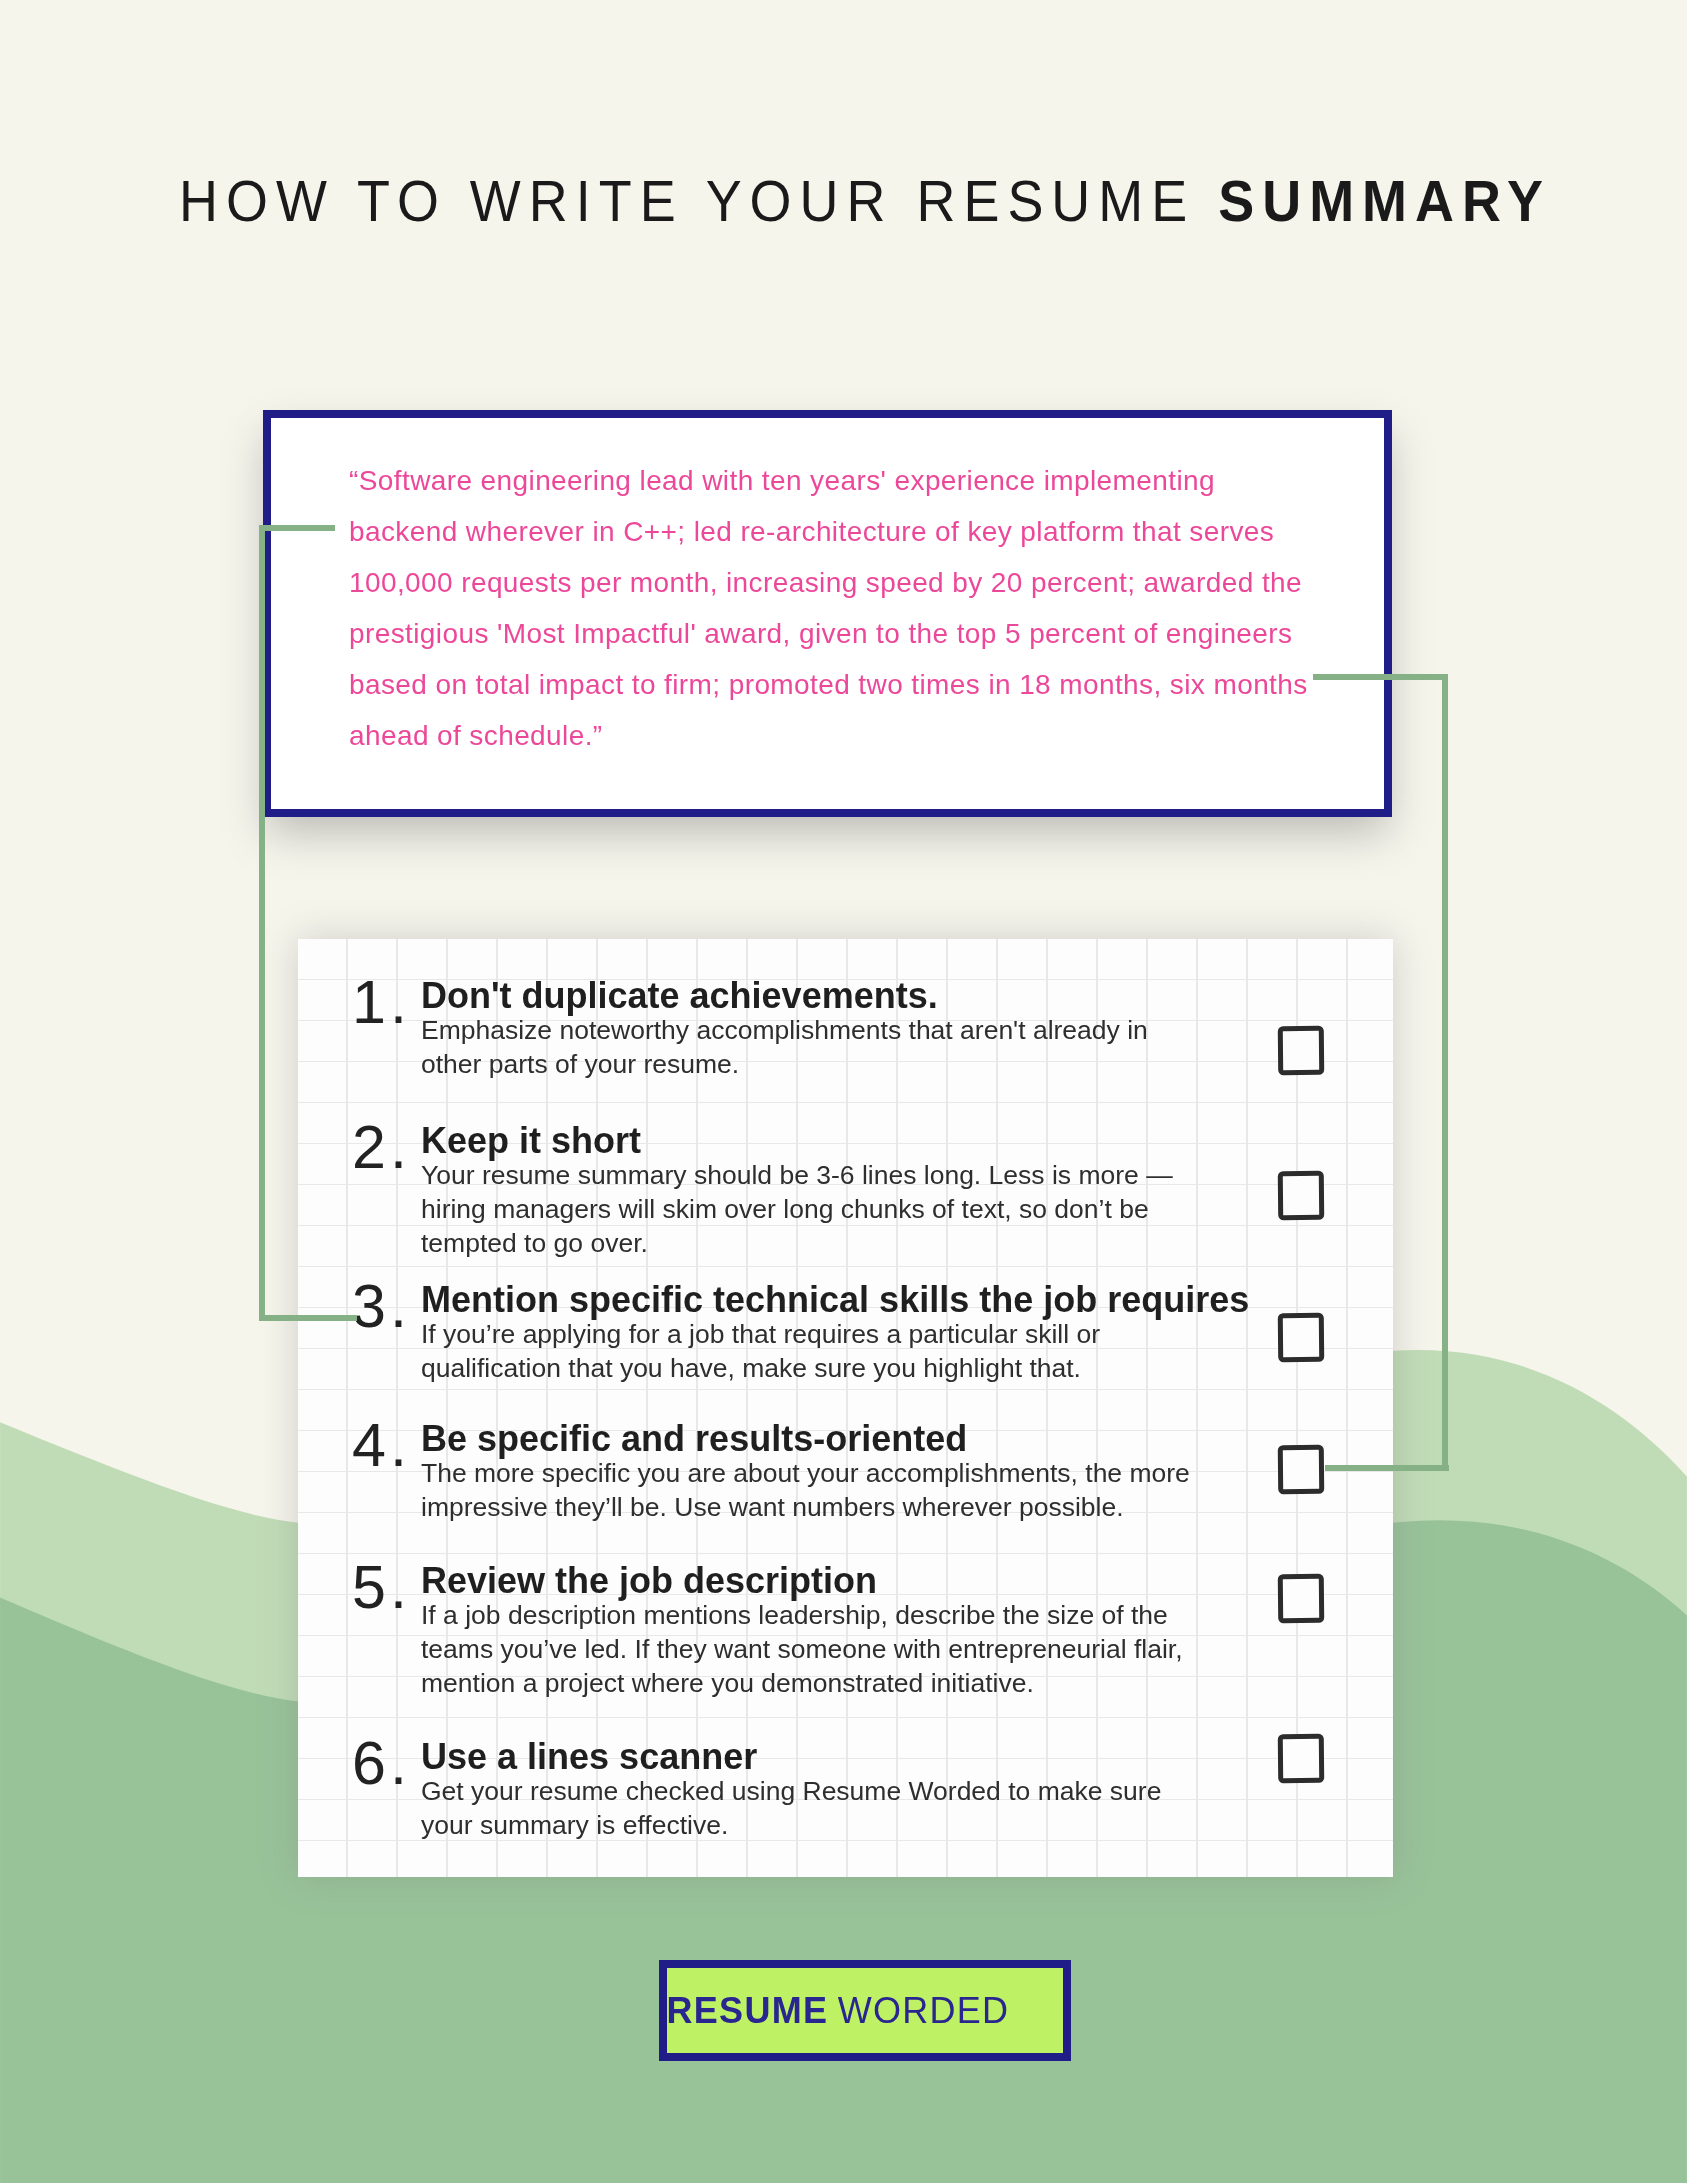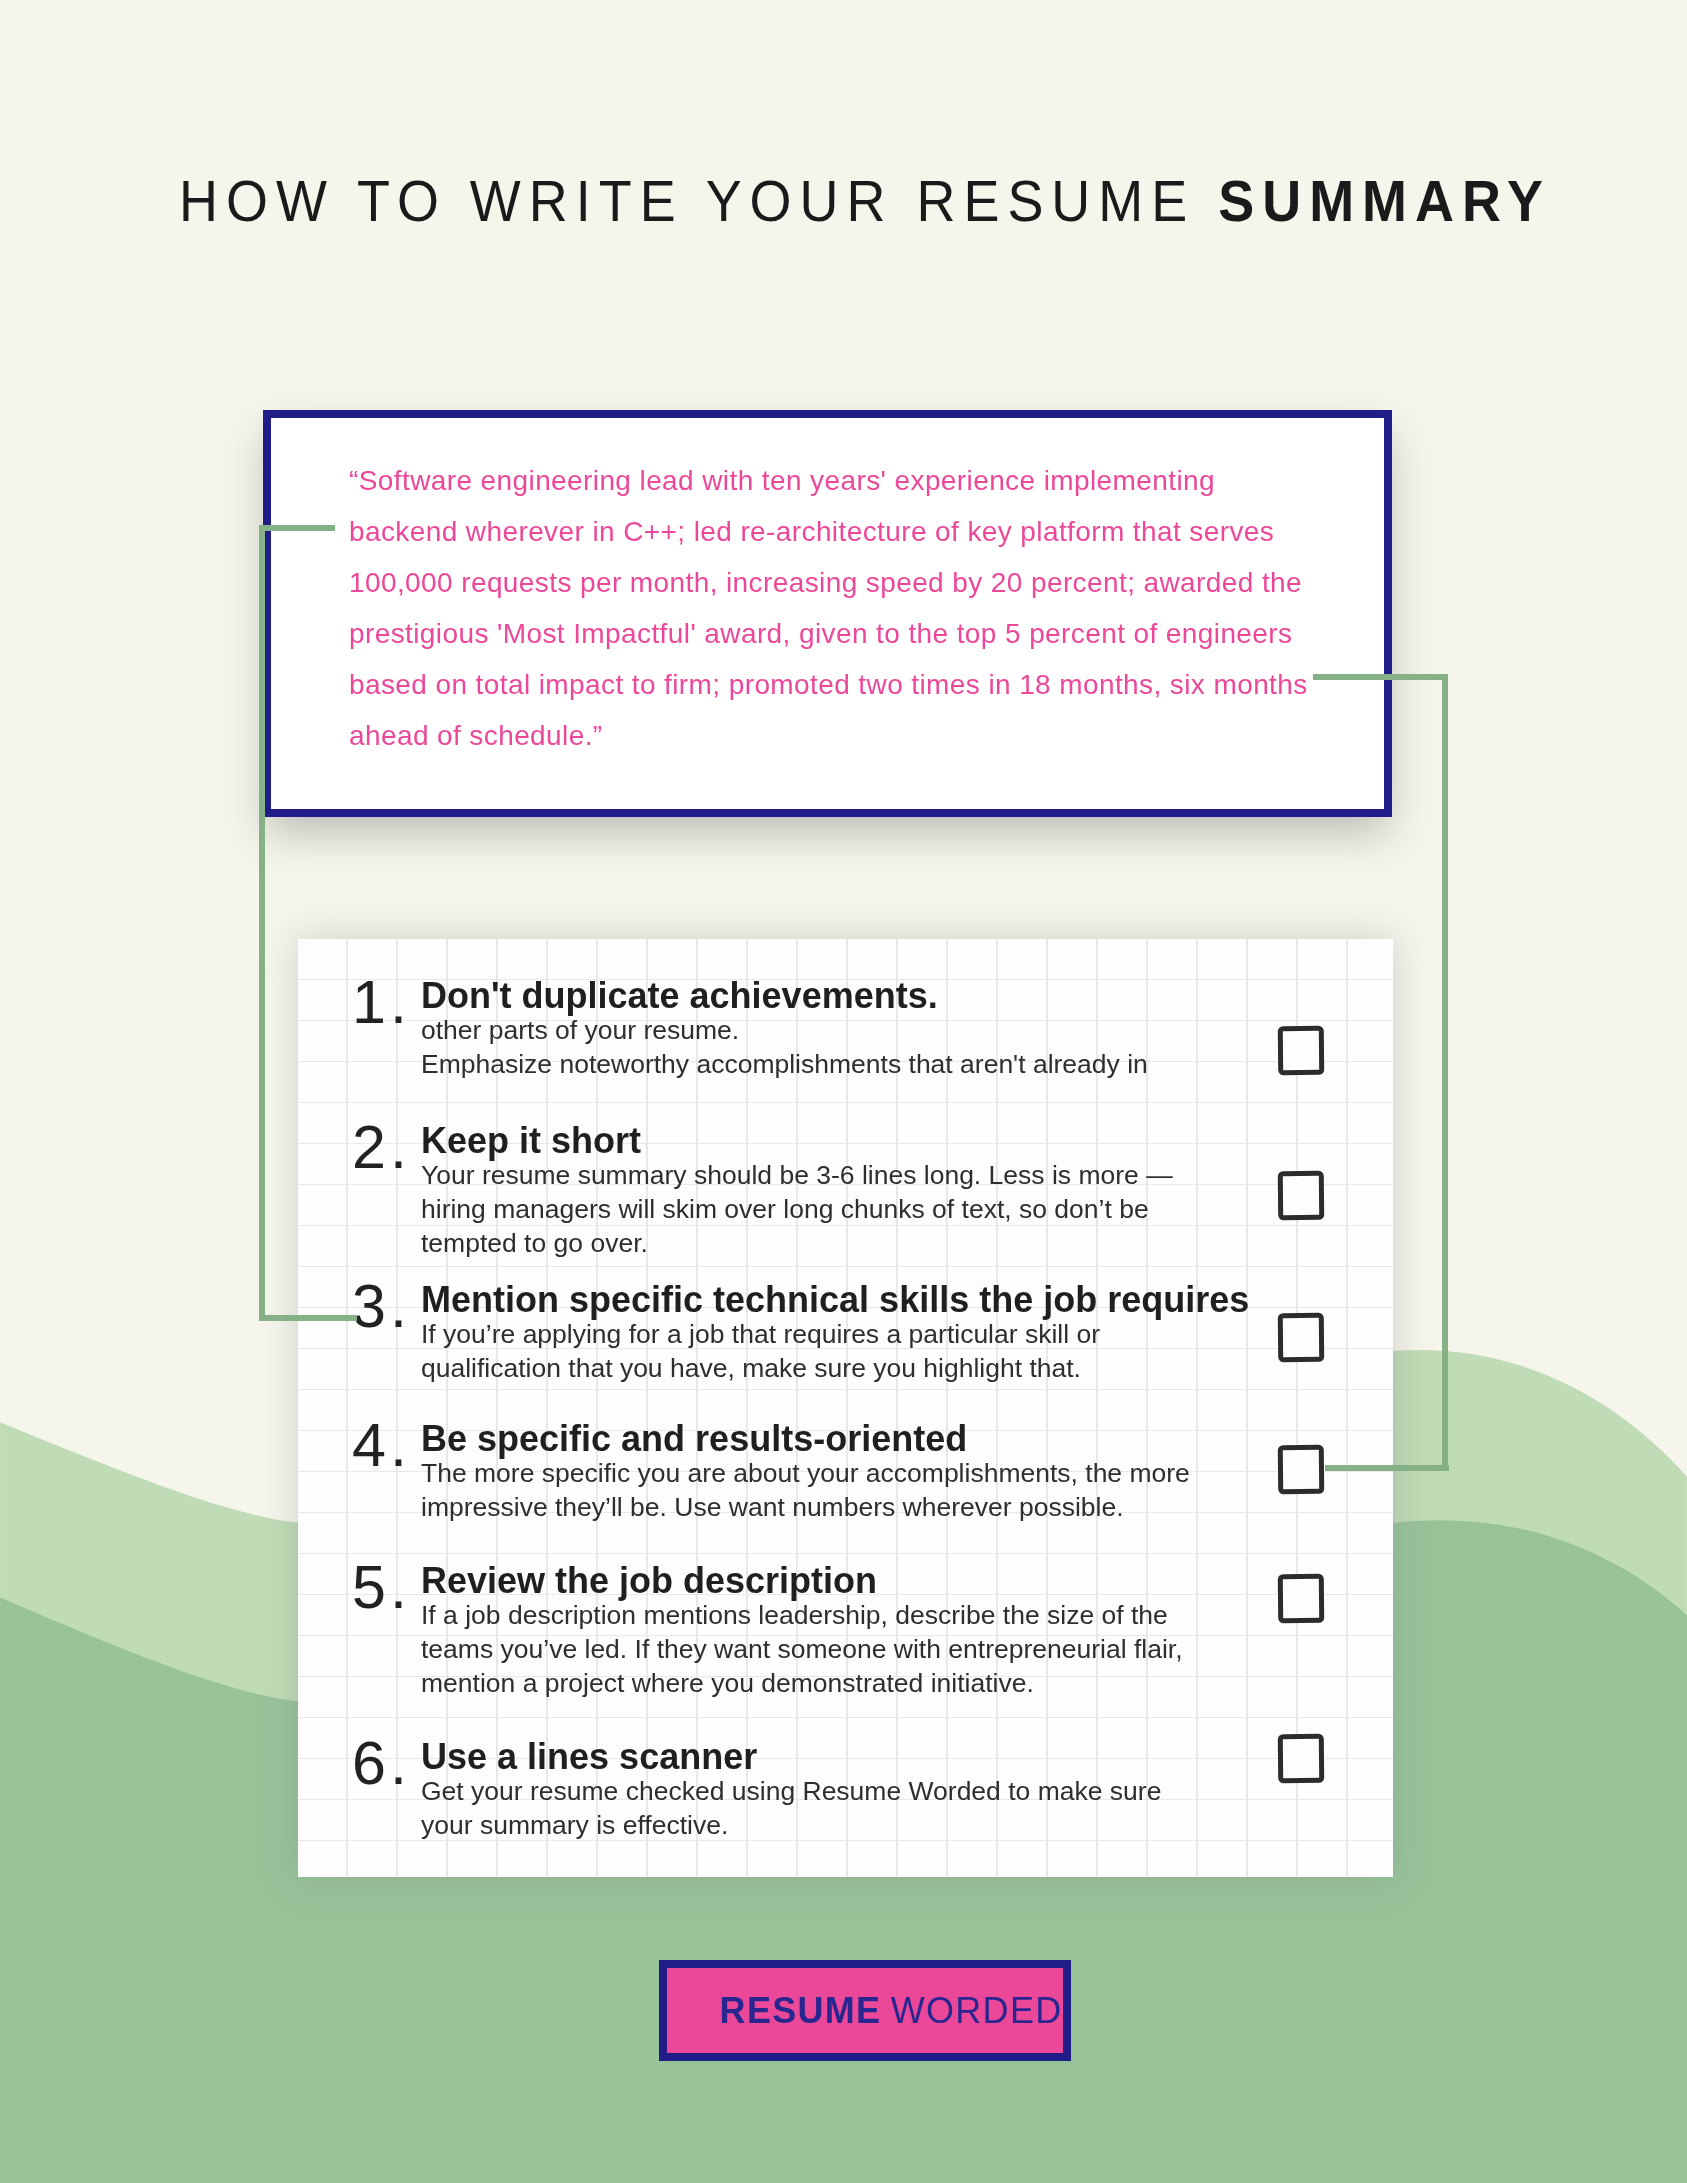--- a/index.html
+++ b/index.html
@@ -112,25 +112,25 @@
   .item-4{top:483px;}  .cb-4{top:506px;}
   .item-5{top:625px;}  .cb-5{top:635px;}
   .item-6{top:801px;} .cb-6{top:795px;}
   
   .logo-box{
     position:absolute;
     left:50%; top:1960px;
     transform:translateX(-50%);
     width:412px; height:101px;
     box-sizing:border-box;
-    background:#ec4899;
+    background:#bef264;
     border:8.6px solid #211d88;
     display:flex;
     align-items:center;
-    justify-content:flex-end;
+    justify-content:flex-start;
     z-index:3;
   }
   .logo-text{
     font-size:36px;
     letter-spacing:1.3px;
     color:#29278f;
     white-space:nowrap;
   }
   .logo-bold{font-weight:700;}
   .logo-regular{font-weight:400;margin-left:9.3px;}
@@ -166,22 +166,22 @@
   <div class="conn r-tick"></div>
   <div class="conn r-vert"></div>
   <div class="conn r-horiz"></div>
 
   <div class="card">
 
     <div class="item item-1">
       <div class="item-number">1.</div>
       <div class="item-text">
         <div class="item-heading">Don't duplicate achievements.</div>
+        <div class="body-line">Emphasize noteworthy accomplishments that aren't already in</div>
         <div class="body-line">other parts of your resume.</div>
-        <div class="body-line">Emphasize noteworthy accomplishments that aren't already in</div>
       </div>
     </div>
     <div class="checkbox cb-1"></div>
 
     <div class="item item-2">
       <div class="item-number">2.</div>
       <div class="item-text">
         <div class="item-heading">Keep it short</div>
         <div class="body-line">Your resume summary should be 3-6 lines long. Less is more —</div>
         <div class="body-line">hiring managers will skim over long chunks of text, so don’t be</div>

